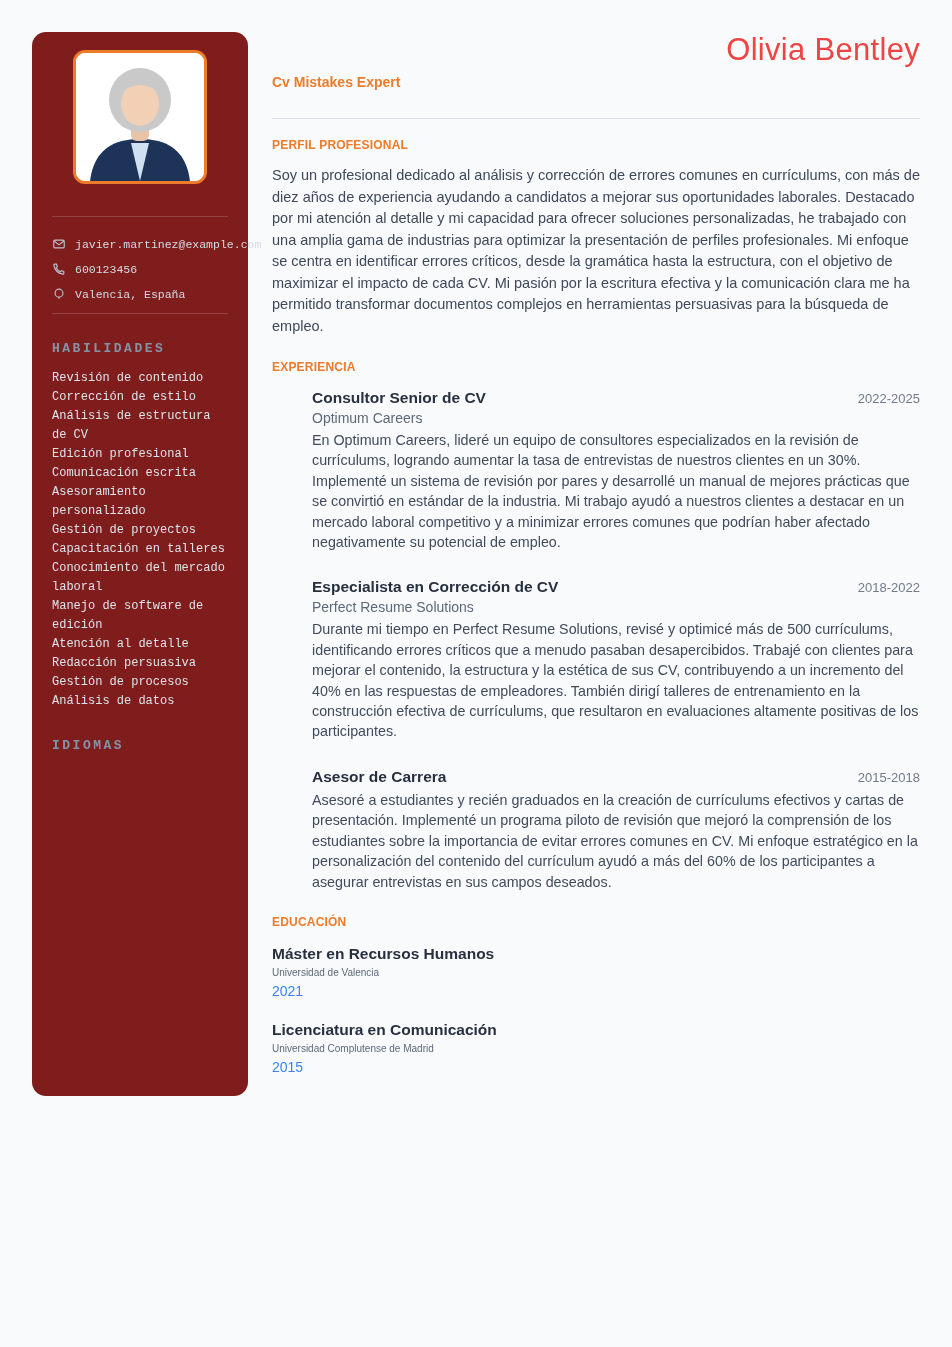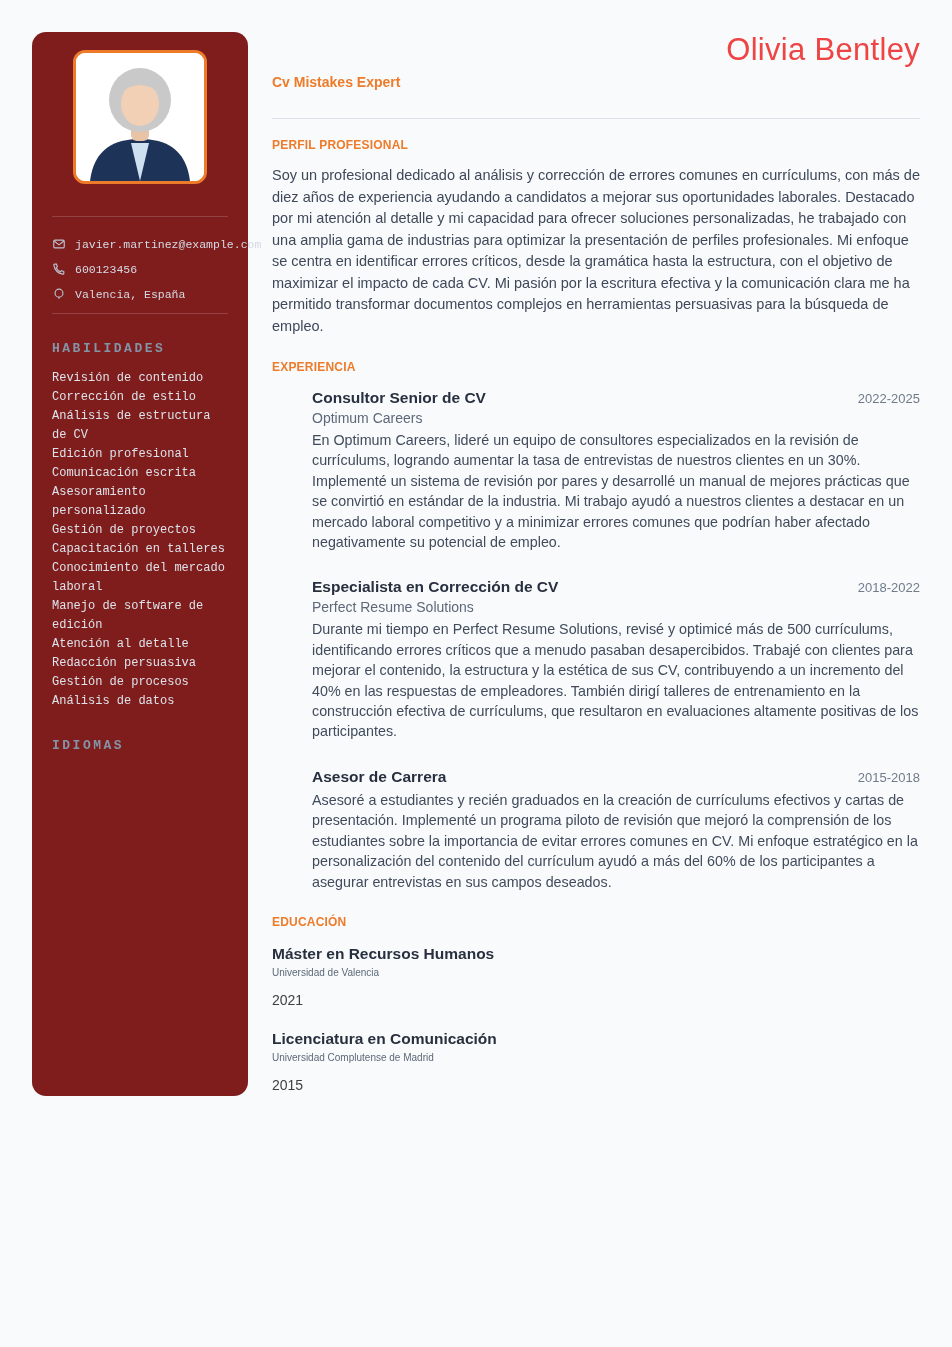--- a/index.html
+++ b/index.html
@@ -130,21 +130,21 @@
   }
   .edu-head { margin-top: 23px; }
   .edu { margin-top: 16px; }
   .edu + .edu { margin-top: 22px; }
   .edu-degree {
     font-size: 15.5px;
     font-weight: bold;
     color: #28303f;
   }
   .edu-school { margin-top: 4px; font-size: 10px; color: #5d6878; }
-  .edu-year { margin-top: 14px; font-size: 14px; color: #404040; }
+  .edu-year { margin-top: 5px; font-size: 14px; color: #3b82f6; }
 </style>
 </head>
 <body>
 
 <div class="page">
 
   <aside class="sidebar">
 
     <div class="photo">
       <svg viewBox="0 0 128 128">

